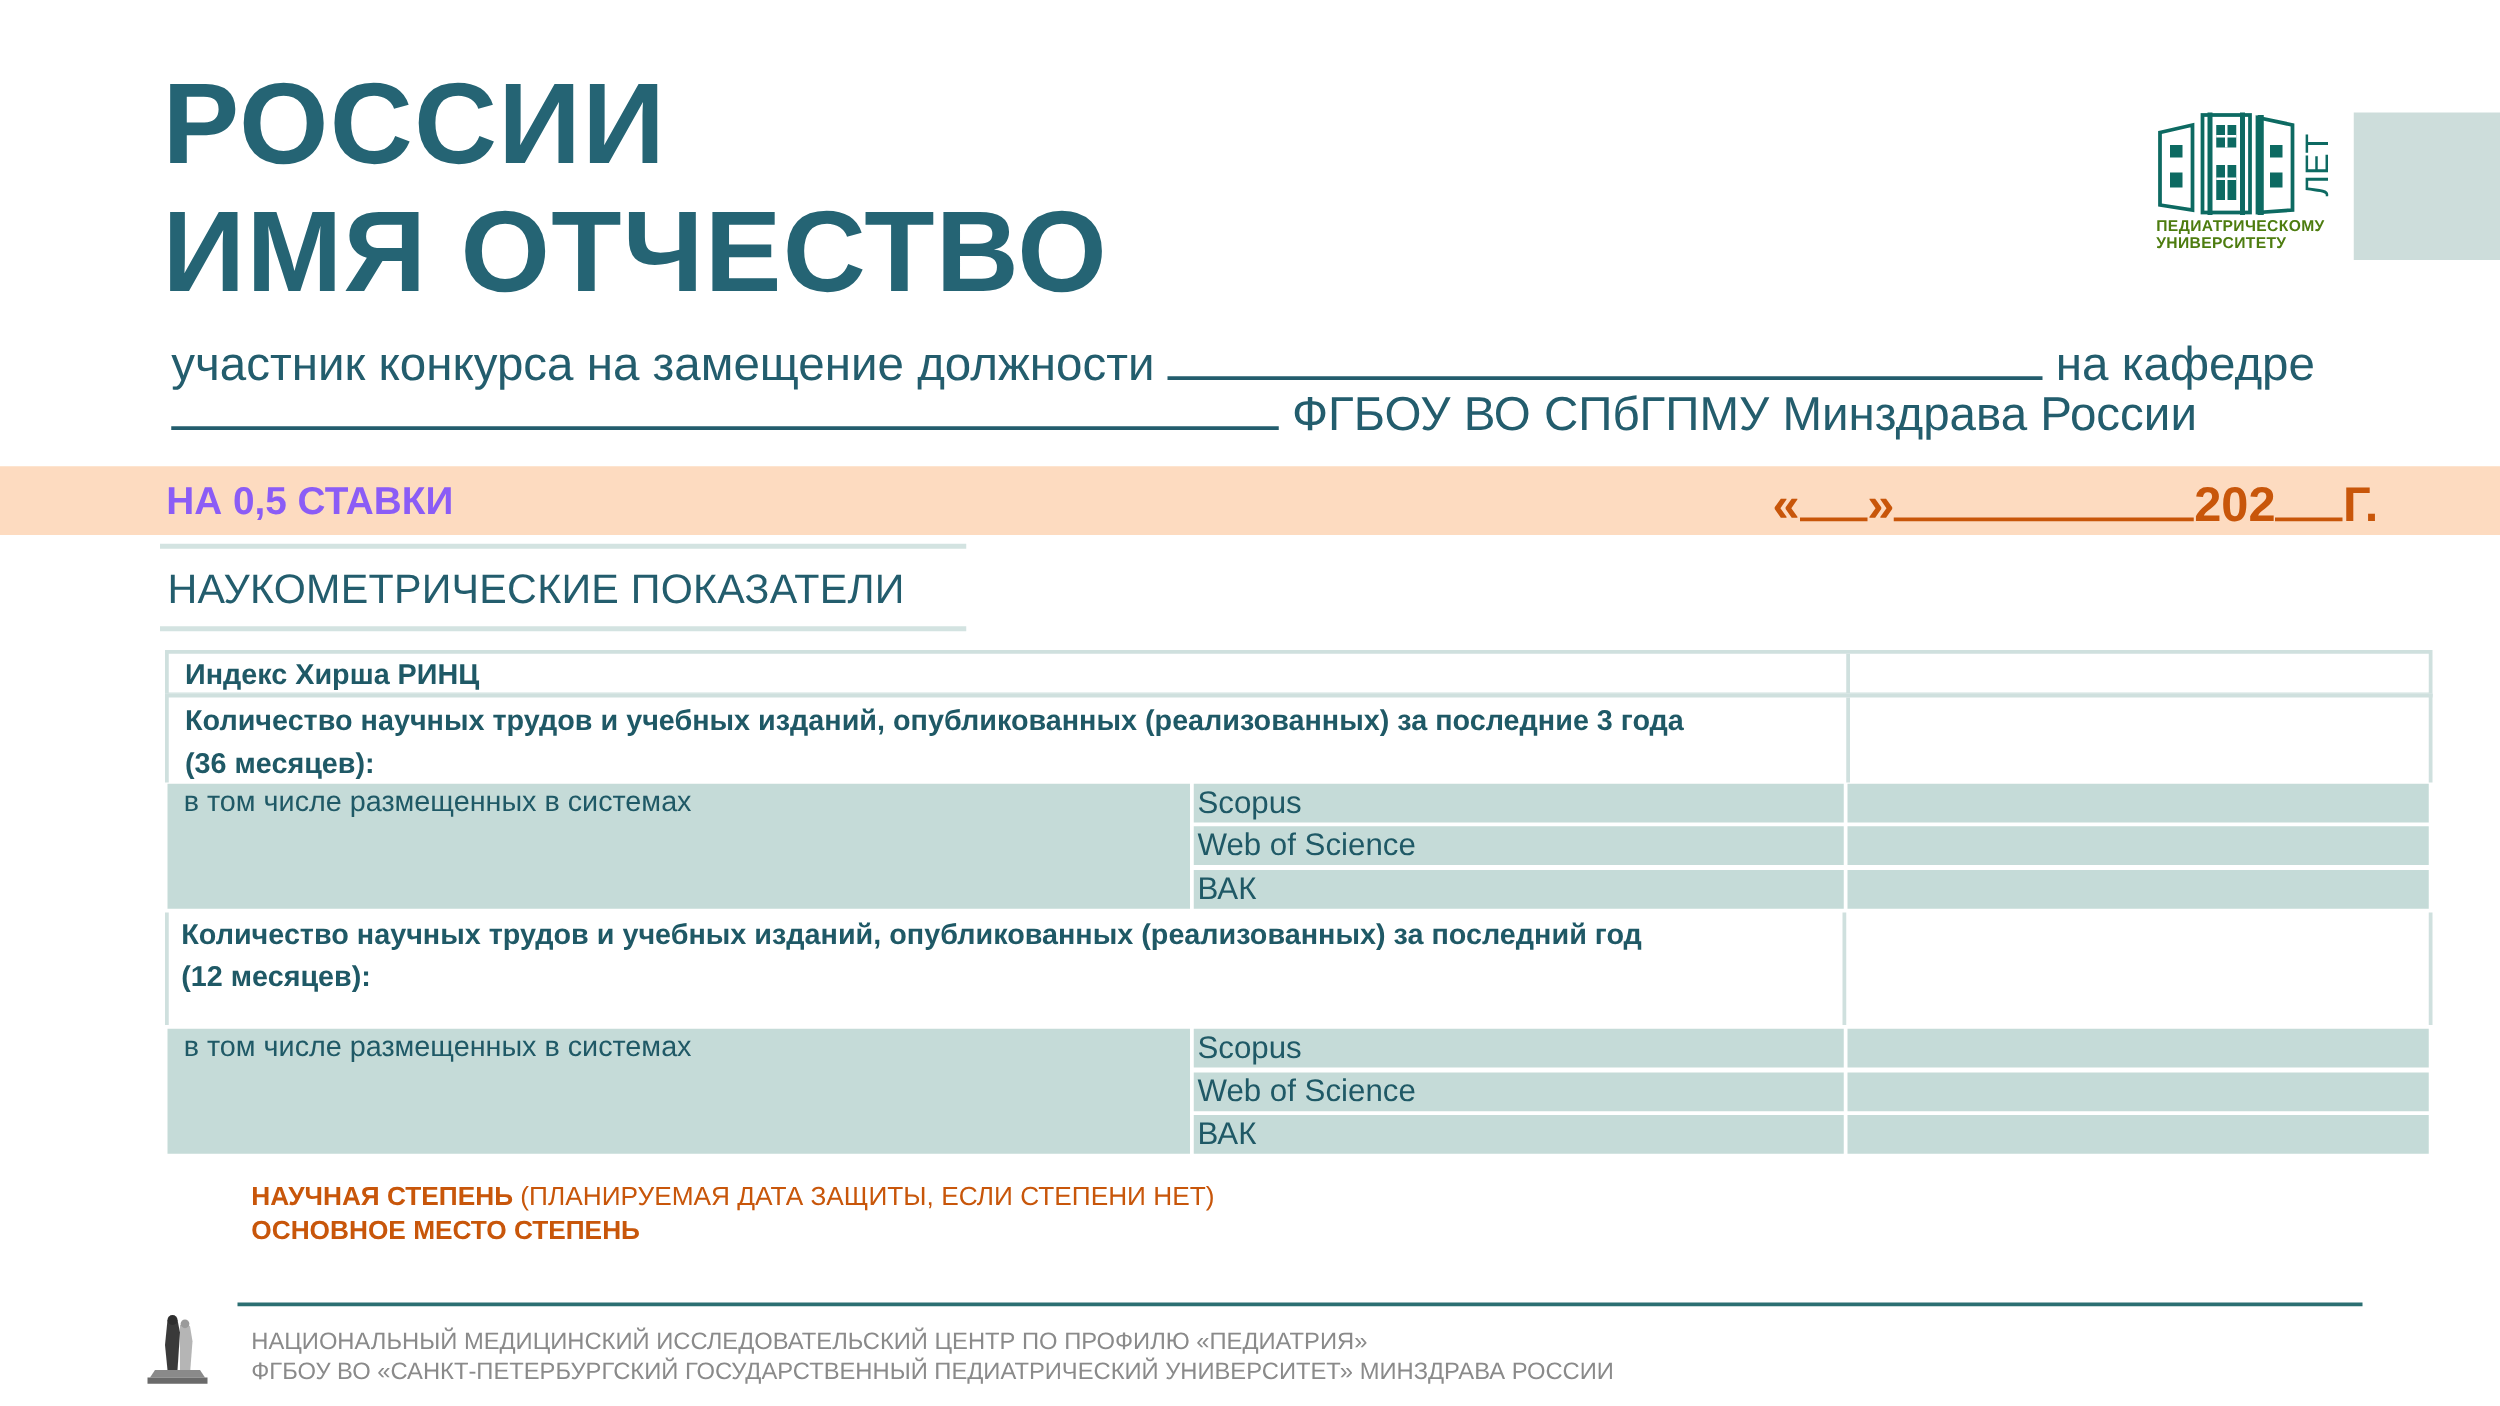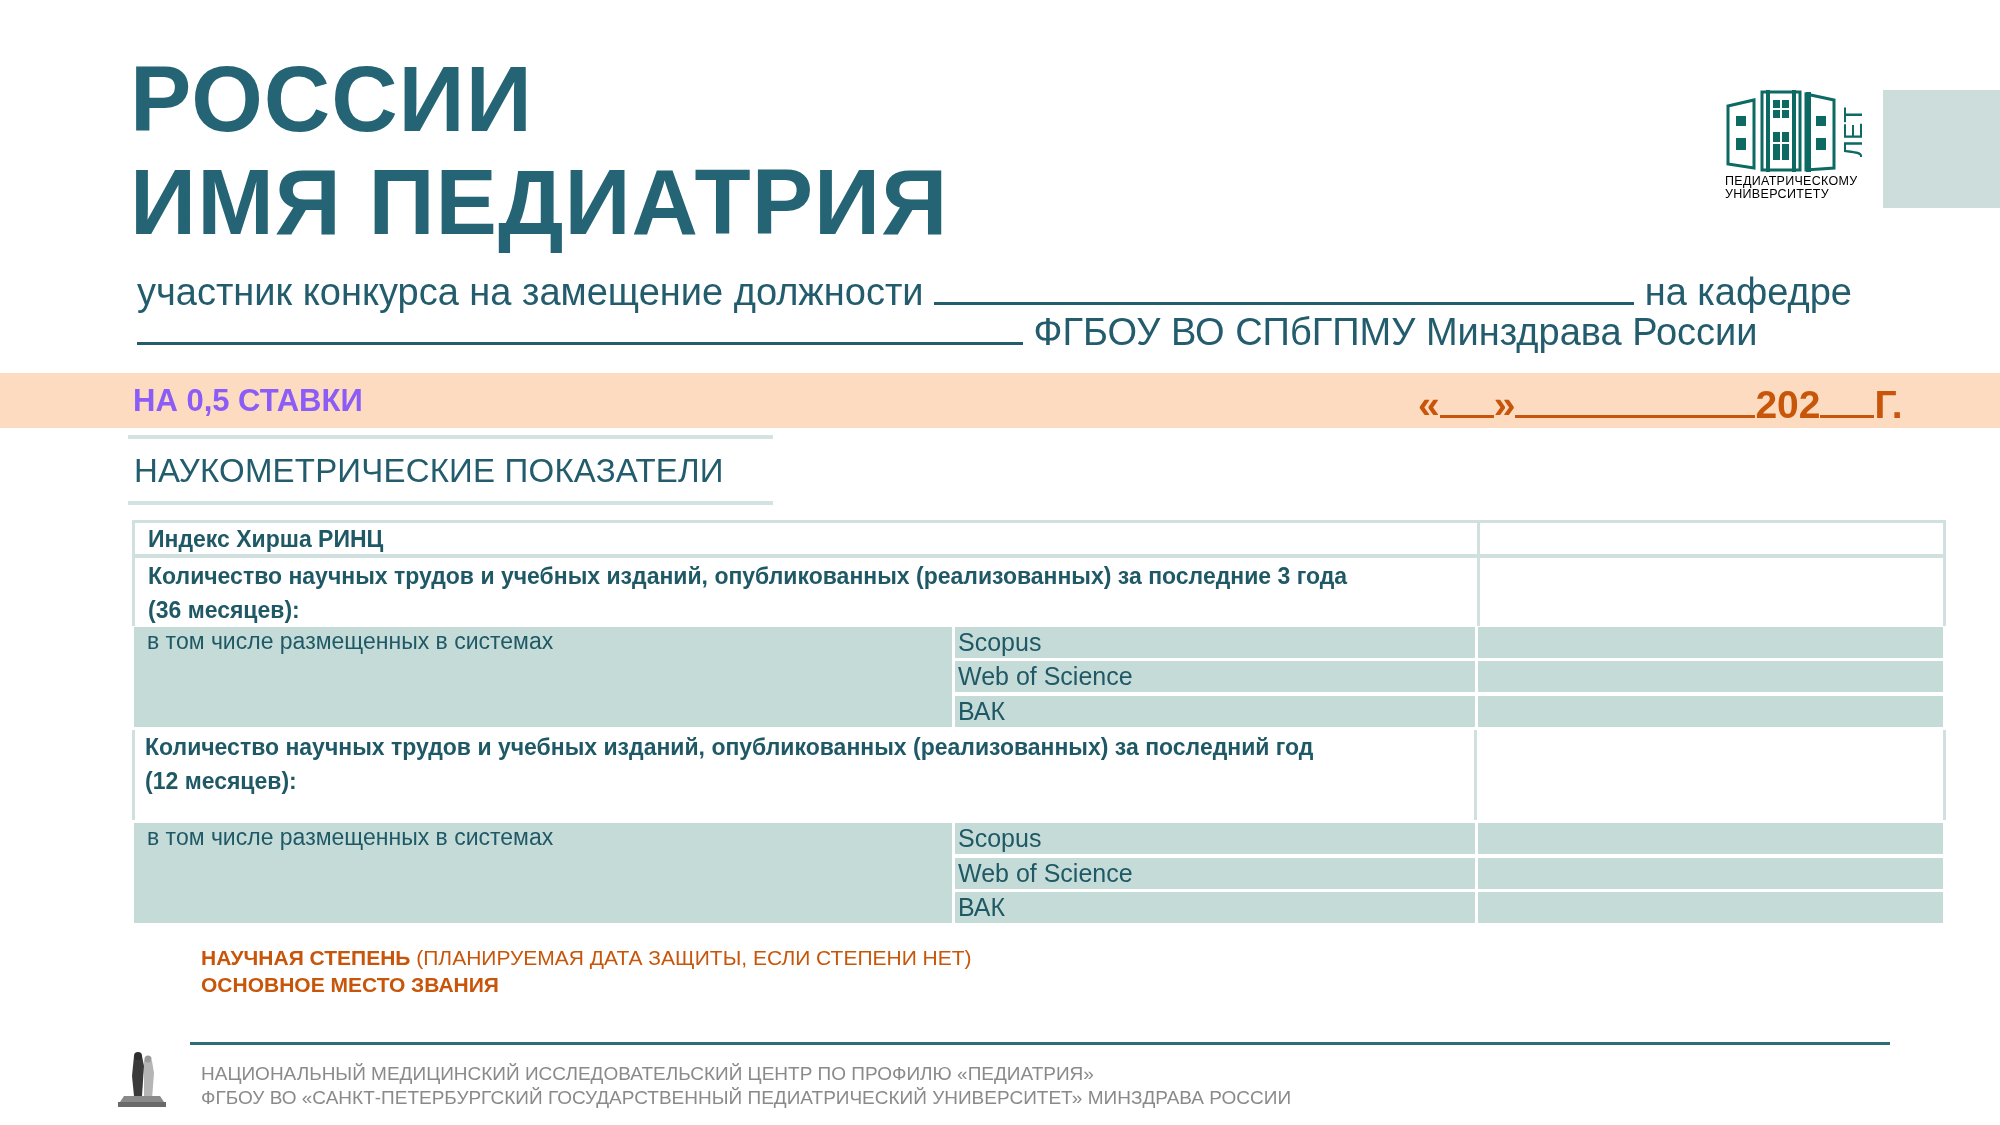--- a/index.html
+++ b/index.html
@@ -6,21 +6,21 @@
   html, body { width: 2000px; height: 1125px; background: #ffffff; overflow: hidden; }
   body { position: relative; font-family: "Liberation Sans", sans-serif; color: #235d6d; }
   .abs { position: absolute; }
 
   .title { left: 130px; top: 48px; font-family: "Liberation Sans", sans-serif; font-weight: bold;
            font-size: 92px; line-height: 103px; color: #256474; letter-spacing: 1px; }
   .title div { white-space: nowrap; }
 
   .logo { left: 1722px; top: 88px; width: 152px; height: 118px; }
   .logo-caption { position: absolute; left: 3px; top: 87px; font-size: 12.5px; line-height: 13px;
-                  color: #000000; letter-spacing: 0.3px; white-space: nowrap; }
+                  color: #4d7c0f; letter-spacing: 0.3px; white-space: nowrap; font-weight: bold; }
   .gray-box { left: 1883px; top: 90px; width: 117px; height: 118px; background: #cddddb; }
 
   .subtitle { left: 137px; top: 272px; font-size: 38px; line-height: 40px; color: #235d6d; white-space: nowrap; }
   .subtitle .blank { display: inline-block; border-bottom: 3px solid #235d6d; vertical-align: baseline; height: 0; }
 
   .band { left: 0; top: 373px; width: 2000px; height: 55px; background: #fddbc0; }
   .band-left { left: 133px; top: 383px; font-size: 31px; font-weight: bold; color: #8b5cf6; white-space: nowrap; }
   .band-right { left: 1418px; top: 383px; font-size: 39px; font-weight: bold; color: #c8560a; white-space: nowrap; }
   .band-right .u { display: inline-block; border-bottom: 3px solid #c8560a; height: 0; }
 
@@ -40,21 +40,21 @@
 
   .footer-line { left: 190px; top: 1042px; width: 1700px; height: 3px; background: #2b6f72; }
   .footer-emblem { left: 114px; top: 1050px; width: 56px; height: 60px; }
   .footer-text { left: 201px; top: 1062px; font-size: 19px; line-height: 24px; color: #8a8a8a; white-space: nowrap; }
 </style>
 </head>
 <body>
 
 <div class="abs title">
   <div>РОССИИ</div>
-  <div>ИМЯ ПЕДИАТРИЯ</div>
+  <div>ИМЯ ОТЧЕСТВО</div>
 </div>
 
 <div class="abs logo">
   <svg width="152" height="88" viewBox="0 0 152 88">
     <g fill="none" stroke="#0d6a62" stroke-width="3">
 
       <path d="M6 18 L32 12 L32 80 L6 76 Z"></path>
 
       <rect x="40" y="4" width="38" height="78"></rect>
 
@@ -176,21 +176,21 @@
   <div class="row teal" style="top:372px;height:31px;left:823px;width:520px;">
     <div class="cell" style="left:-3px;top:-2px;padding-left:6px;font-size:25px;">ВАК</div>
   </div>
   <div class="row teal" style="top:372px;height:31px;left:1346px;width:465px;">
       <div class="cell"></div>
     </div>
 </div>
 
 <div class="abs notes">
   <div><b>НАУЧНАЯ СТЕПЕНЬ</b><span> (ПЛАНИРУЕМАЯ ДАТА ЗАЩИТЫ, ЕСЛИ СТЕПЕНИ НЕТ)</span></div>
-  <div><b>ОСНОВНОЕ МЕСТО ЗВАНИЯ</b><span></span></div>
+  <div><b>ОСНОВНОЕ МЕСТО СТЕПЕНЬ</b><span></span></div>
 </div>
 
 <div class="abs footer-line"></div>
 <div class="abs footer-emblem">
   <svg width="56" height="60" viewBox="0 0 56 60">
     <path d="M20 6 q4-4 8 0 l2 10 -2 30 -8 0 -2-20 z" fill="#3a3a3a"></path>
     <path d="M30 10 q4-3 8 1 l2 12 -2 26 -8 0 z" fill="#b5b5b5"></path>
     <circle cx="24" cy="6" r="4" fill="#2e2e2e"></circle>
     <circle cx="34" cy="9" r="3.5" fill="#9a9a9a"></circle>
     <path d="M6 52 L50 52 L46 46 L10 46 Z" fill="#8a8a8a"></path>

